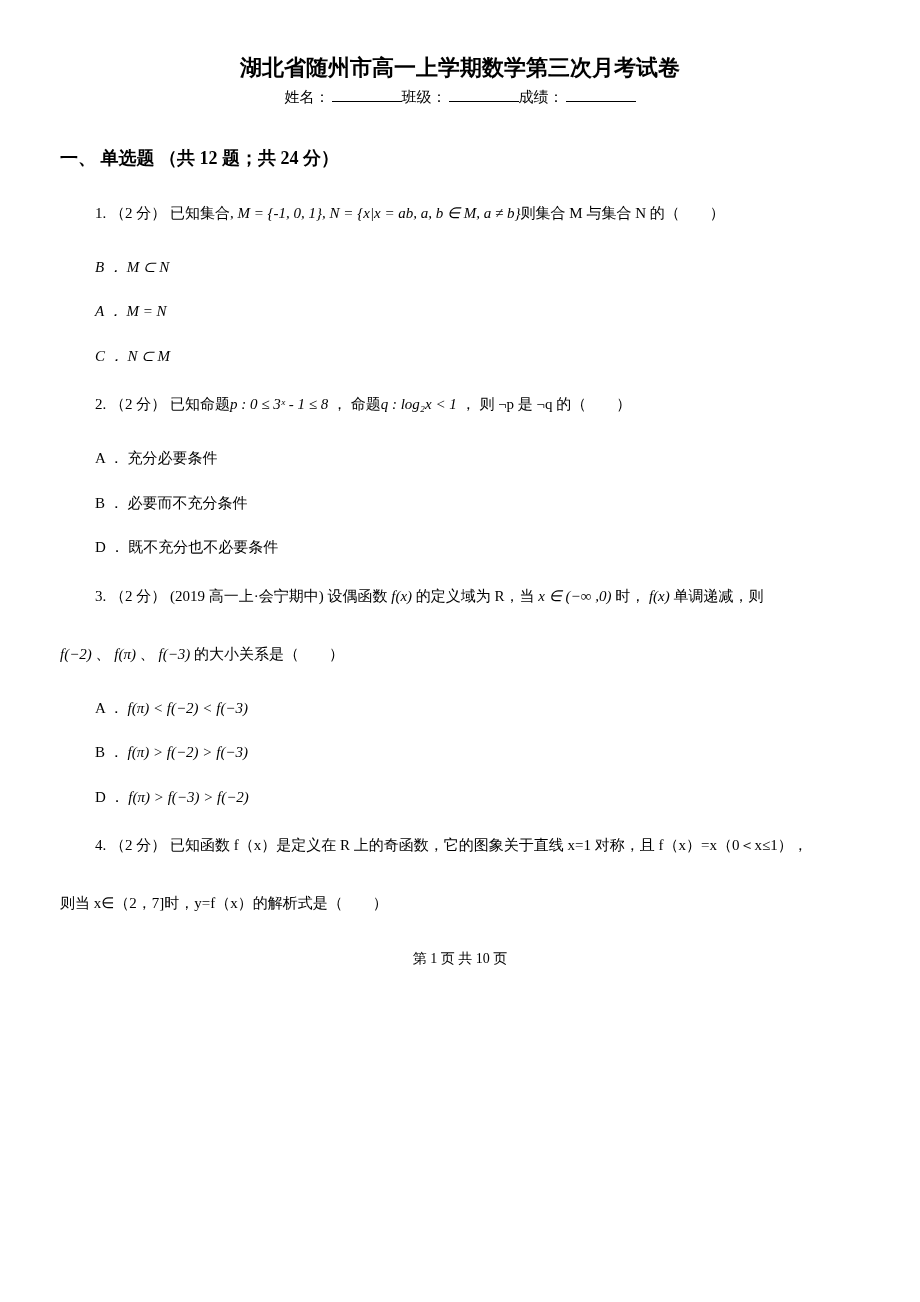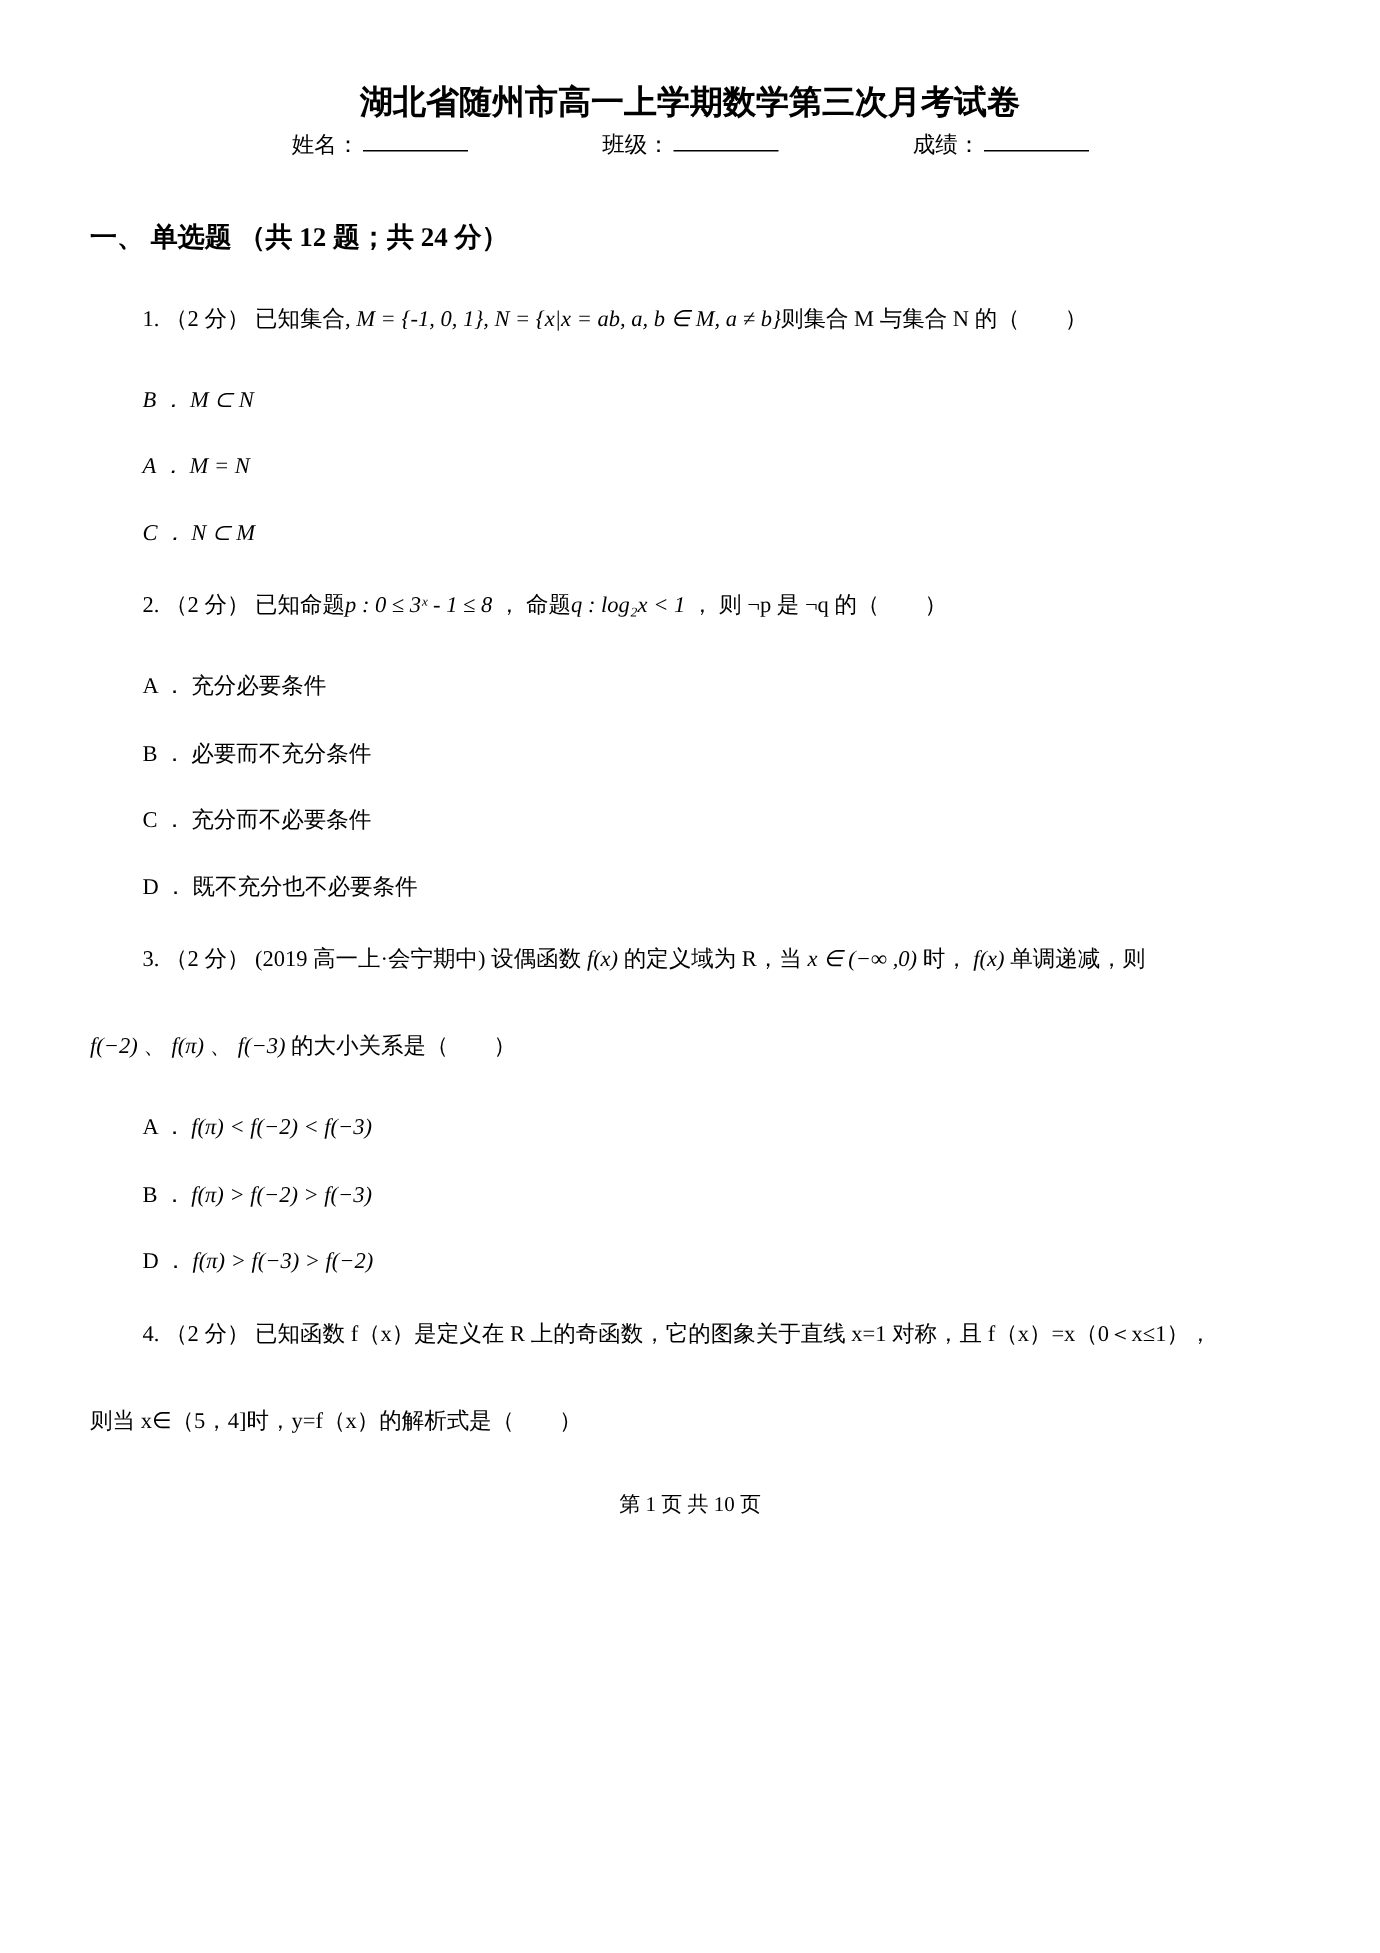--- a/index.html
+++ b/index.html
@@ -13,21 +13,20 @@
       width: 800px;
     }
     .title {
       text-align: center;
       font-size: 22px;
       font-weight: bold;
     }
     .info-row {
       display: flex;
       justify-content: center;
-      gap: 90px;
       margin-bottom: 35px;
       font-size: 15px;
     }
     .info-item {
       display: flex;
       align-items: baseline;
     }
     .blank-line {
       display: inline-block;
       border-bottom: 1px solid #000;
@@ -97,21 +96,20 @@
   <div class="option math">A ． M = N</div>
   <div class="option math">C ． N ⊂ M</div>
 </div>
 
 <div class="question">
   <span>2. （2 分）  已知命题</span><span class="math">p : 0 ≤ 3ˣ - 1 ≤ 8</span><span> ，  命题</span><span class="math">q : log₂x &lt; 1</span><span> ，  则 ¬p 是 ¬q 的（　　）</span>
 </div>
 <div class="options">
   <div class="option">A ． 充分必要条件</div>
   <div class="option">B ． 必要而不充分条件</div>
-  <div class="option">C ． 充分而不必要条件</div>
   <div class="option">D ． 既不充分也不必要条件</div>
 </div>
 
 <div class="question">
   <span>3. （2 分） (2019 高一上·会宁期中) 设偶函数 </span><span class="math">f(x)</span><span> 的定义域为 R，当 </span><span class="math">x ∈ (−∞ ,0)</span><span> 时， </span><span class="math">f(x)</span><span> 单调递减，则</span>
 </div>
 <div class="question-cont">
   <span class="math">f(−2)</span><span> 、 </span><span class="math">f(π)</span><span> 、 </span><span class="math">f(−3)</span><span> 的大小关系是（　　）</span>
 </div>
 <div class="options">
@@ -120,15 +118,15 @@
   </div>
   <div class="option">
     <span>B ． </span><span class="math">f(π) &gt; f(−2) &gt; f(−3)</span>
   </div>
   <div class="option">
     <span>D ． </span><span class="math">f(π) &gt; f(−3) &gt; f(−2)</span>
   </div>
 </div>
 
 <div class="question">4. （2 分）  已知函数 f（x）是定义在 R 上的奇函数，它的图象关于直线 x=1 对称，且 f（x）=x（0＜x≤1），</div>
-<div class="question-cont">则当 x∈（5，4]时，y=f（x）的解析式是（　　）</div>
+<div class="question-cont">则当 x∈（2，7]时，y=f（x）的解析式是（　　）</div>
 
 <div class="footer">第 1 页 共 10 页</div>
 
 </body></html>

